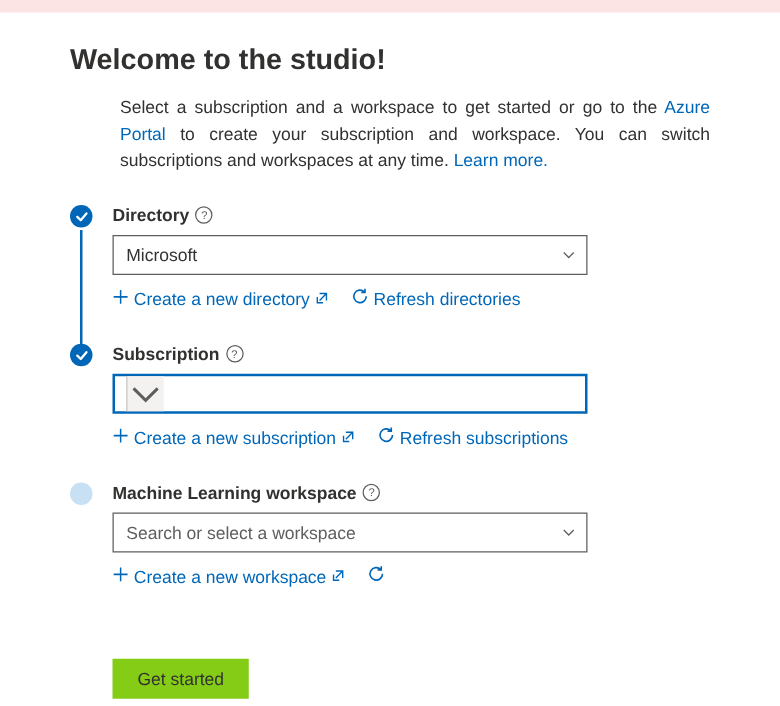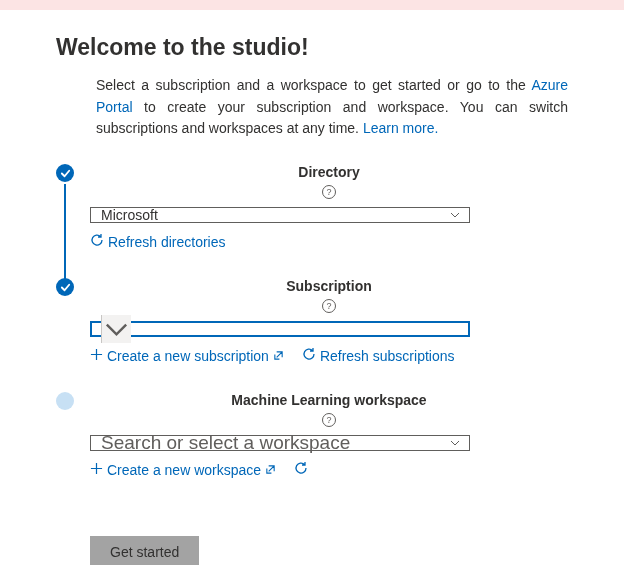--- a/index.html
+++ b/index.html
@@ -73,37 +73,36 @@
     background: #0067b8;
     bottom: -2px;
   }
   .step-label {
     font-weight: 600;
     font-size: 14px;
     display: flex;
     align-items: center;
     gap: 5px;
     margin-bottom: 8px;
-    flex-direction: column;
   }
   .help-icon {
     display: inline-flex;
     width: 14px;
     height: 14px;
     border: 1px solid #605e5c;
     border-radius: 50%;
     align-items: center;
     justify-content: center;
     font-size: 9px;
     color: #605e5c;
     font-weight: normal;
   }
   .dropdown {
     width: 380px;
-    height: 16px;
+    height: 32px;
     border: 1px solid #605e5c;
     display: flex;
     align-items: center;
     padding: 0 8px 0 10px;
     justify-content: space-between;
     cursor: pointer;
     background: #fff;
     font-size: 14px;
   }
   .dropdown.focused {
@@ -115,21 +114,21 @@
     height: 28px;
     background: #f3f2f1;
     border-left: 1px solid #c8c6c4;
     display: flex;
     align-items: center;
     justify-content: center;
   }
   .dropdown input {
     border: none;
     outline: none;
-    font-size: 19px;
+    font-size: 14px;
     font-family: inherit;
     width: 100%;
     background: transparent;
   }
   .dropdown input::placeholder { color: #605e5c; }
   .chev {
     color: #605e5c;
   }
   .chev svg { width: 12px; height: 12px; display:block; }
   .action-row {
@@ -148,21 +147,21 @@
   }
   .action-link svg { width: 14px; height: 14px; }
   .plus-icon svg { width: 13px; height: 13px; }
   .ext-icon svg { width: 11px; height: 11px; }
   .refresh-icon svg { width: 14px; height: 14px; }
   .primary-btn {
     margin-top: 30px;
     margin-left: 0;
     display: inline-block;
     padding: 8px 20px;
-    background: #a3a3a3;
+    background: #84cc16;
     color: #323130;
     border: none;
     font-size: 14px;
     font-family: inherit;
     cursor: pointer;
   }
   .btn-wrap { padding-left: 34px; }
 </style>
 </head>
 <body>
@@ -192,20 +191,29 @@
       <div class="dropdown">
         <span>Microsoft</span>
         <span class="chev">
           <svg viewBox="0 0 12 12">
               <path d="M2 4 L6 8 L10 4" stroke="#605e5c" stroke-width="1" fill="none"></path>
             </svg>
         </span>
       </div>
       <div class="action-row">
         <span class="action-link">
+          <span class="plus-icon"><svg viewBox="0 0 14 14">
+                <path d="M7 1 v12 M1 7 h12" stroke="#0067b8" stroke-width="1.3"></path>
+              </svg></span>
+          <span>Create a new directory</span>
+          <span class="ext-icon"><svg viewBox="0 0 12 12">
+                <path d="M4 2 h6 v6 M10 2 L4 8 M2 5 v5 h5" stroke="#0067b8" stroke-width="1.2" fill="none"></path>
+              </svg></span>
+        </span>
+        <span class="action-link">
           <span class="refresh-icon"><svg viewBox="0 0 14 14">
                 <path d="M12 7 A5 5 0 1 1 10.5 3.5 M11 1 v3 h-3" stroke="#0067b8" stroke-width="1.3" fill="none"></path>
               </svg></span>
           <span>Refresh directories</span>
         </span>
       </div>
     </div>
 
     <div class="step">
       <div class="step-dot complete">

